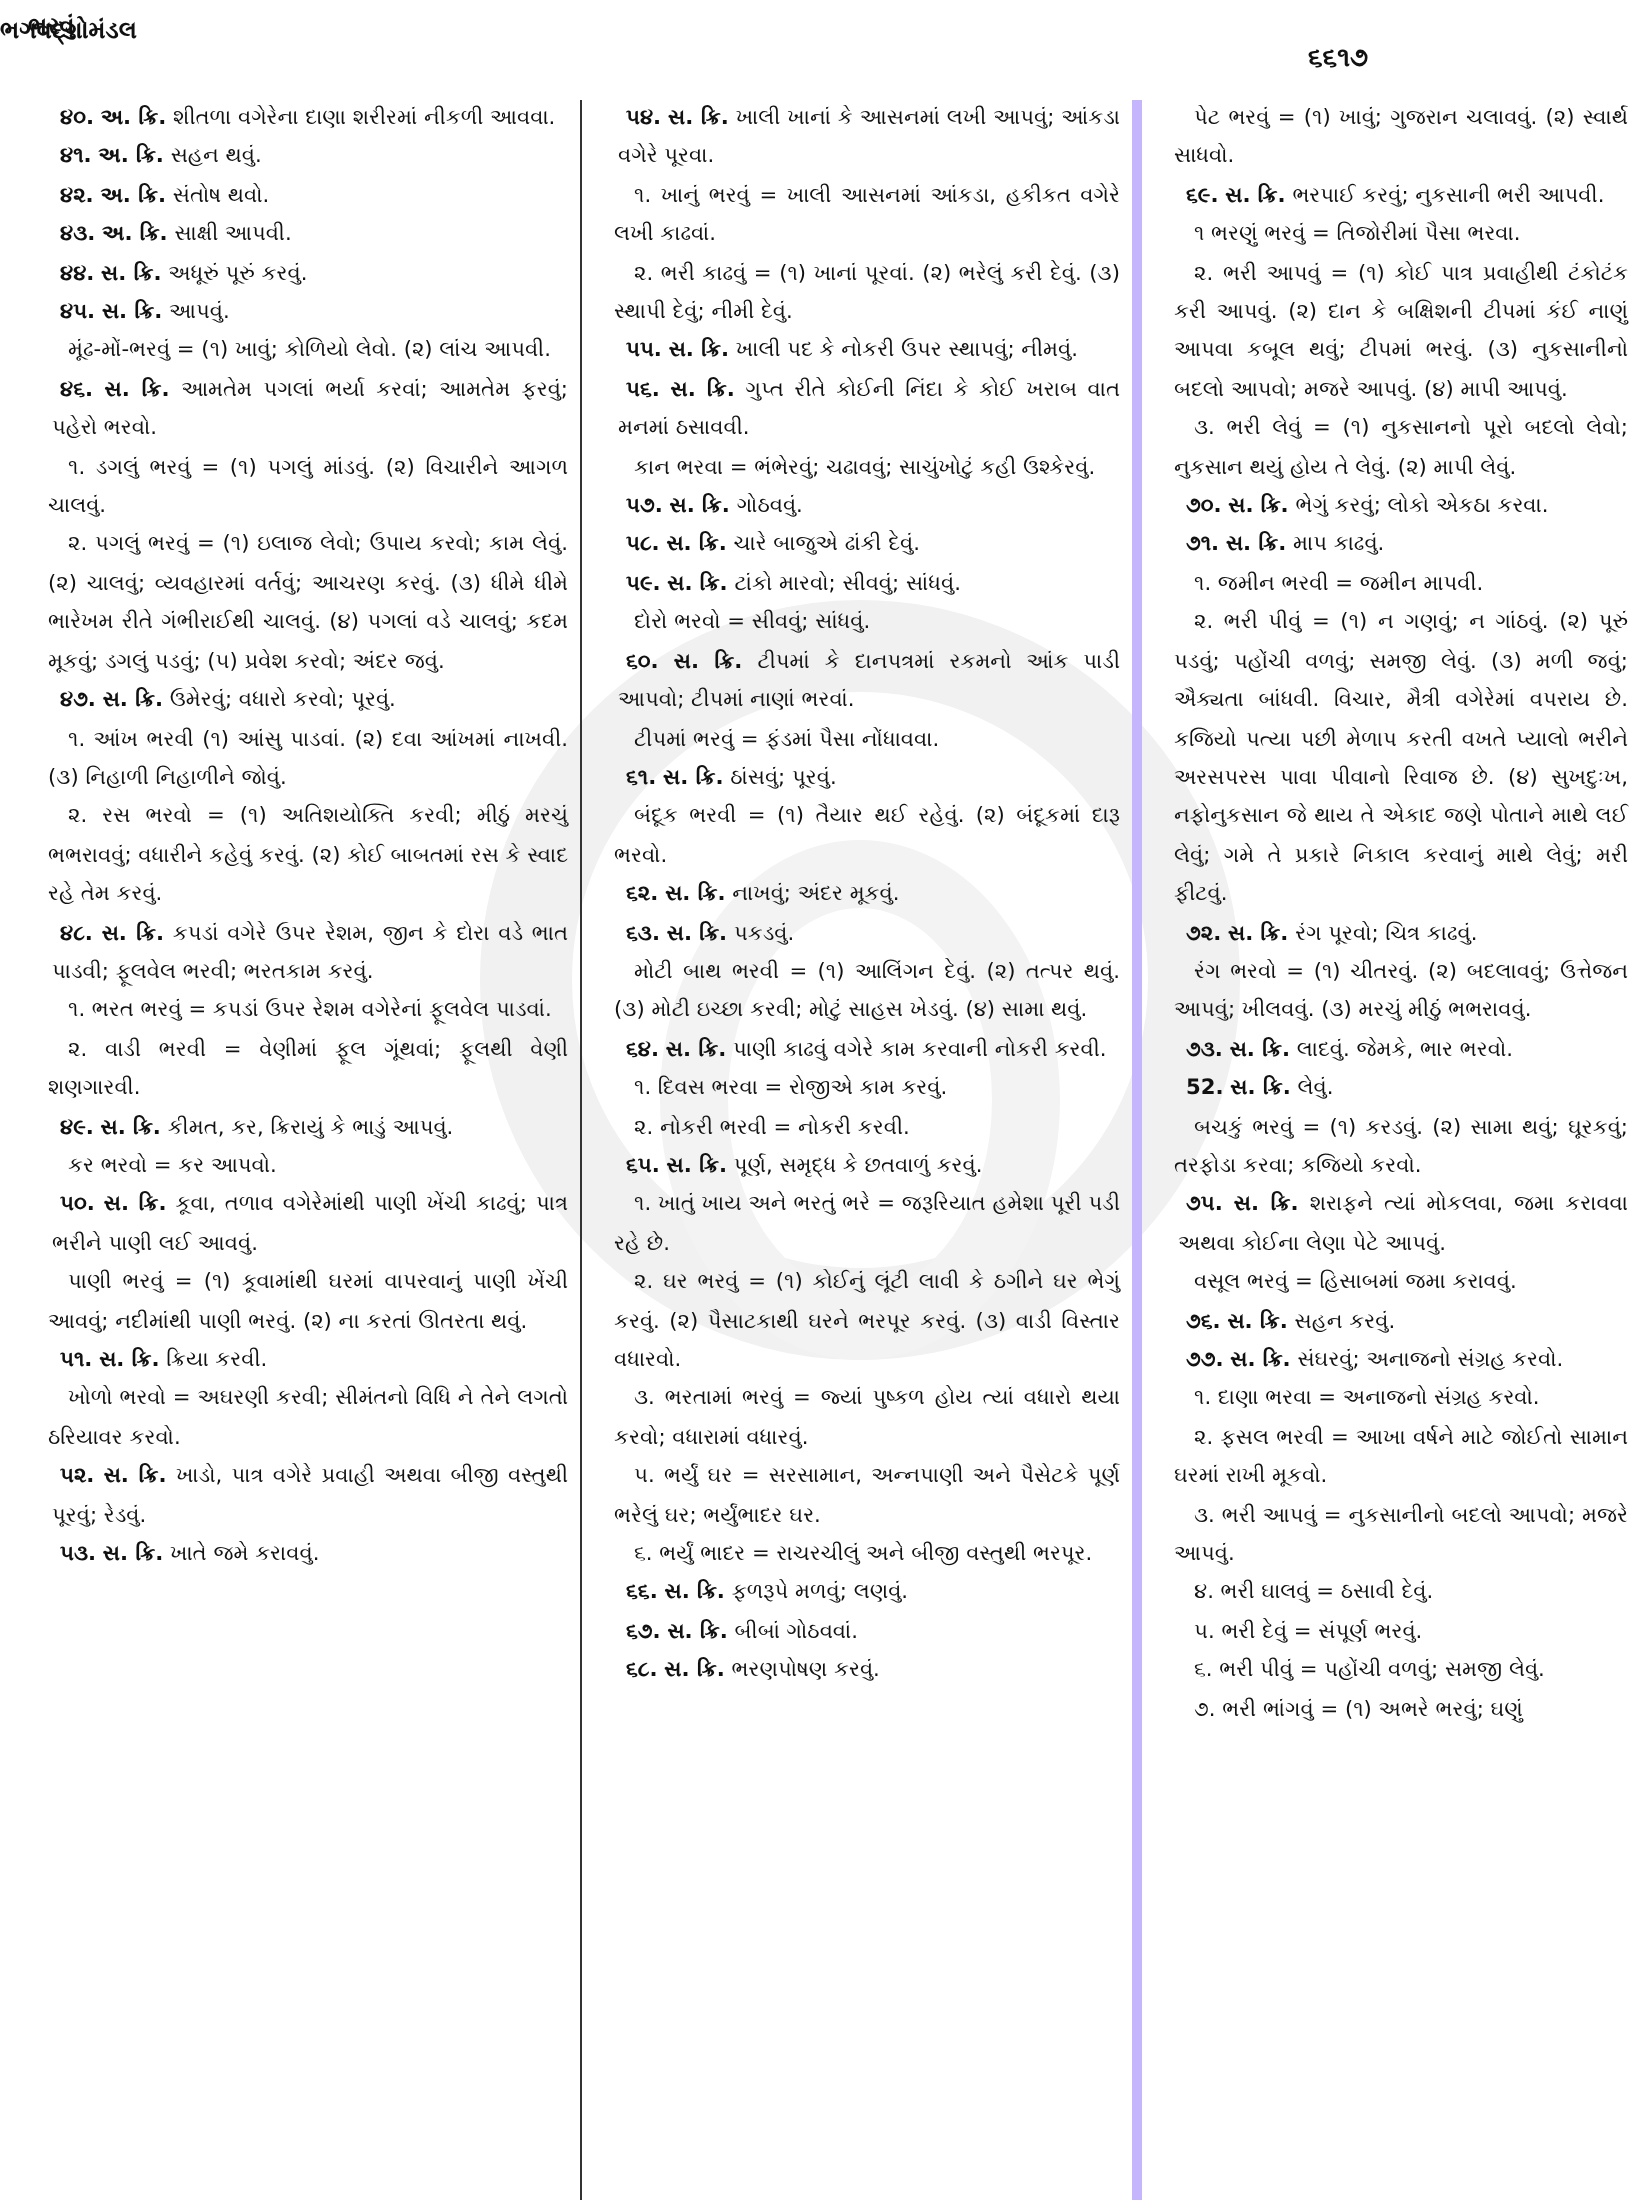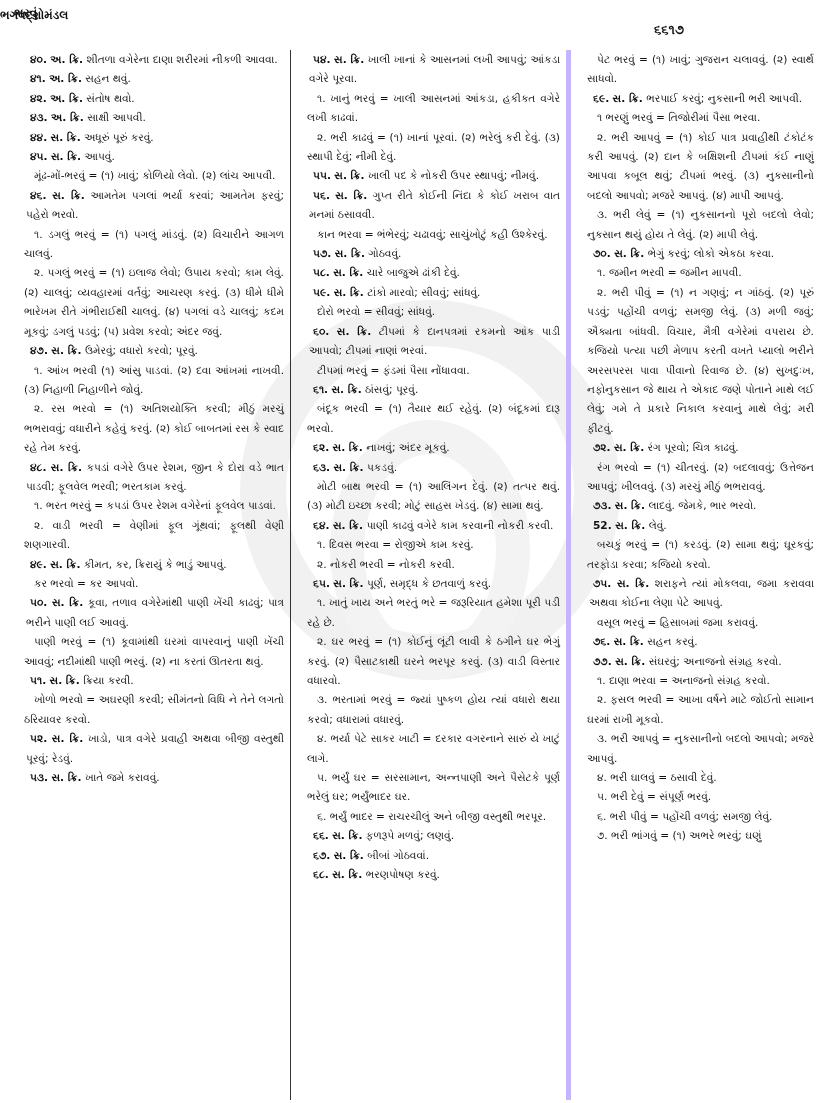--- a/index.html
+++ b/index.html
@@ -80,34 +80,34 @@
       <p class="entry"><span class="num">૬૨.</span> <span class="pos">સ. ક્રિ.</span> <span>નાખવું; અંદર મૂકવું.</span></p>
       <p class="entry"><span class="num">૬૩.</span> <span class="pos">સ. ક્રિ.</span> <span>પકડવું.</span></p>
       <p class="sub"><span>મોટી બાથ ભરવી = (૧) આલિંગન દેવું. (૨) તત્પર થવું. (૩) મોટી ઇચ્છા કરવી; મોટું સાહસ ખેડવું. (૪) સામા થવું.</span></p>
       <p class="entry"><span class="num">૬૪.</span> <span class="pos">સ. ક્રિ.</span> <span>પાણી કાઢવું વગેરે કામ કરવાની નોકરી કરવી.</span></p>
       <p class="sub"><span>૧. દિવસ ભરવા = રોજીએ કામ કરવું.</span></p>
       <p class="sub"><span>૨. નોકરી ભરવી = નોકરી કરવી.</span></p>
       <p class="entry"><span class="num">૬૫.</span> <span class="pos">સ. ક્રિ.</span> <span>પૂર્ણ, સમૃદ્ધ કે છતવાળું કરવું.</span></p>
       <p class="sub"><span>૧. ખાતું ખાય અને ભરતું ભરે = જરૂરિયાત હમેશા પૂરી પડી રહે છે.</span></p>
       <p class="sub"><span>૨. ઘર ભરવું = (૧) કોઈનું લૂંટી લાવી કે ઠગીને ઘર ભેગું કરવું. (૨) પૈસાટકાથી ઘરને ભરપૂર કરવું. (૩) વાડી વિસ્તાર વધારવો.</span></p>
       <p class="sub"><span>૩. ભરતામાં ભરવું = જ્યાં પુષ્કળ હોય ત્યાં વધારો થયા કરવો; વધારામાં વધારવું.</span></p>
-      <p class="sub"><span>૪. ભર્યા પેટે સાકર ખાટી = દરકાર વગરનાને સારું યે ખાટું લાગે.</span></p>
       <p class="sub"><span>૫. ભર્યું ઘર = સરસામાન, અન્નપાણી અને પૈસેટકે પૂર્ણ ભરેલું ઘર; ભર્યુંભાદર ઘર.</span></p>
       <p class="sub"><span>૬. ભર્યું ભાદર = રાચરચીલું અને બીજી વસ્તુથી ભરપૂર.</span></p>
       <p class="entry"><span class="num">૬૬.</span> <span class="pos">સ. ક્રિ.</span> <span>ફળરૂપે મળવું; લણવું.</span></p>
       <p class="entry"><span class="num">૬૭.</span> <span class="pos">સ. ક્રિ.</span> <span>બીબાં ગોઠવવાં.</span></p>
       <p class="entry"><span class="num">૬૮.</span> <span class="pos">સ. ક્રિ.</span> <span>ભરણપોષણ કરવું.</span></p>
     </div>
   <div class="col col3">
       <p class="sub"><span>પેટ ભરવું = (૧) ખાવું; ગુજરાન ચલાવવું. (૨) સ્વાર્થ સાધવો.</span></p>
       <p class="entry"><span class="num">૬૯.</span> <span class="pos">સ. ક્રિ.</span> <span>ભરપાઈ કરવું; નુકસાની ભરી આપવી.</span></p>
       <p class="sub"><span>૧ ભરણું ભરવું = તિજોરીમાં પૈસા ભરવા.</span></p>
       <p class="sub"><span>૨. ભરી આપવું = (૧) કોઈ પાત્ર પ્રવાહીથી ટંકોટંક કરી આપવું. (૨) દાન કે બક્ષિશની ટીપમાં કંઈ નાણું આપવા કબૂલ થવું; ટીપમાં ભરવું. (૩) નુકસાનીનો બદલો આપવો; મજરે આપવું. (૪) માપી આપવું.</span></p>
       <p class="sub"><span>૩. ભરી લેવું = (૧) નુકસાનનો પૂરો બદલો લેવો; નુકસાન થયું હોય તે લેવું. (૨) માપી લેવું.</span></p>
       <p class="entry"><span class="num">૭૦.</span> <span class="pos">સ. ક્રિ.</span> <span>ભેગું કરવું; લોકો એકઠા કરવા.</span></p>
+      <p class="entry"><span class="num">૭૧.</span> <span class="pos">સ. ક્રિ.</span> <span>માપ કાઢવું.</span></p>
       <p class="sub"><span>૧. જમીન ભરવી = જમીન માપવી.</span></p>
       <p class="sub"><span>૨. ભરી પીવું = (૧) ન ગણવું; ન ગાંઠવું. (૨) પૂરું પડવું; પહોંચી વળવું; સમજી લેવું. (૩) મળી જવું; ઐક્યતા બાંધવી. વિચાર, મૈત્રી વગેરેમાં વપરાય છે. કજિયો પત્યા પછી મેળાપ કરતી વખતે પ્યાલો ભરીને અરસપરસ પાવા પીવાનો રિવાજ છે. (૪) સુખદુઃખ, નફોનુકસાન જે થાય તે એકાદ જણે પોતાને માથે લઈ લેવું; ગમે તે પ્રકારે નિકાલ કરવાનું માથે લેવું; મરી ફીટવું.</span></p>
       <p class="entry"><span class="num">૭૨.</span> <span class="pos">સ. ક્રિ.</span> <span>રંગ પૂરવો; ચિત્ર કાઢવું.</span></p>
       <p class="sub"><span>રંગ ભરવો = (૧) ચીતરવું. (૨) બદલાવવું; ઉત્તેજન આપવું; ખીલવવું. (૩) મરચું મીઠું ભભરાવવું.</span></p>
       <p class="entry"><span class="num">૭૩.</span> <span class="pos">સ. ક્રિ.</span> <span>લાદવું. જેમકે, ભાર ભરવો.</span></p>
       <p class="entry"><span class="num">52.</span> <span class="pos">સ. ક્રિ.</span> <span>લેવું.</span></p>
       <p class="sub"><span>બચકું ભરવું = (૧) કરડવું. (૨) સામા થવું; ઘૂરકવું; તરફોડા કરવા; કજિયો કરવો.</span></p>
       <p class="entry"><span class="num">૭૫.</span> <span class="pos">સ. ક્રિ.</span> <span>શરાફને ત્યાં મોકલવા, જમા કરાવવા અથવા કોઈના લેણા પેટે આપવું.</span></p>
       <p class="sub"><span>વસૂલ ભરવું = હિસાબમાં જમા કરાવવું.</span></p>
       <p class="entry"><span class="num">૭૬.</span> <span class="pos">સ. ક્રિ.</span> <span>સહન કરવું.</span></p>

